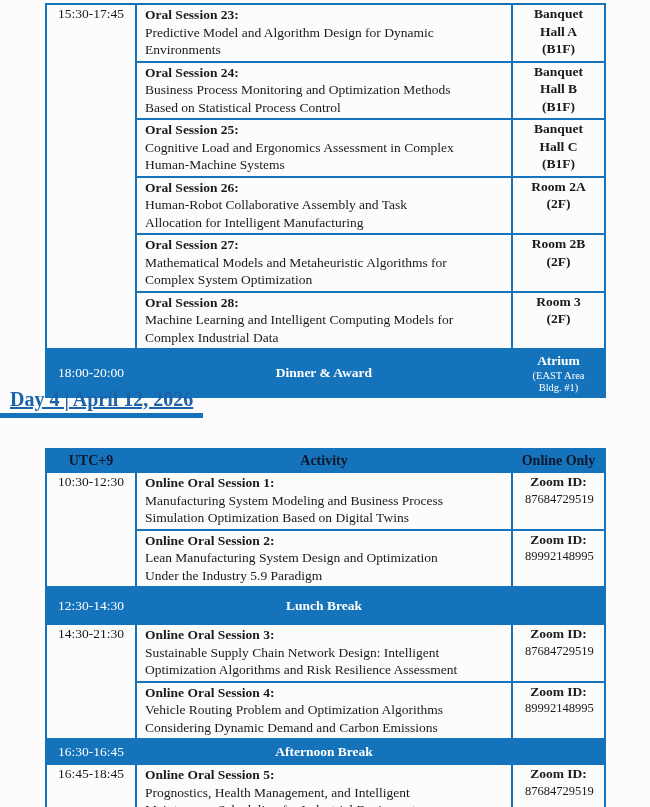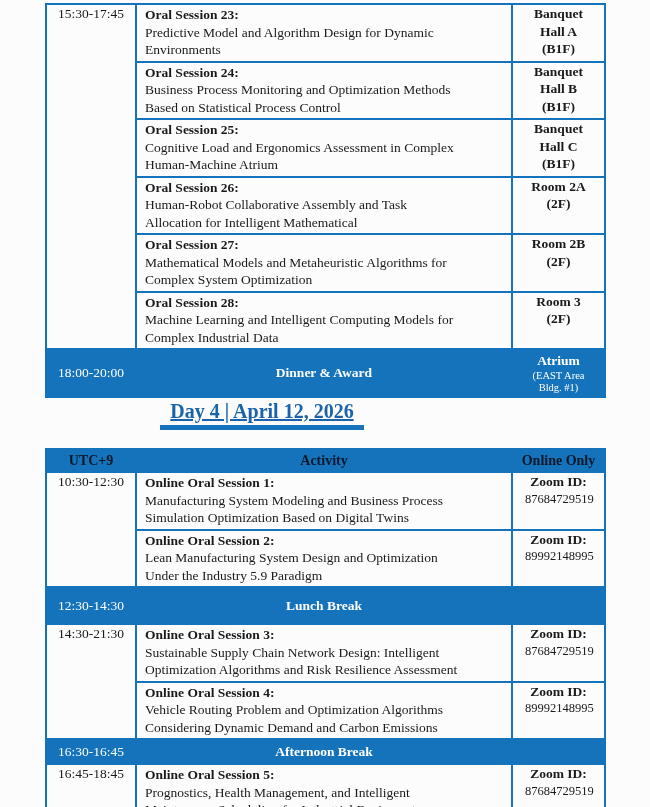--- a/index.html
+++ b/index.html
@@ -63,24 +63,23 @@
     padding:2px 0;
   }
   .venue-sub{
     display:block;
     font-weight:normal;
     font-size:10.5px;
     line-height:12px;
   }
   .heading-wrap{
     position:absolute;
-    top:400px;
+    top:388px;
     left:0;
     width:524px;
-    text-align:center;
   }
   .heading{
     display:inline-block;
     border-bottom:5px solid var(--blue);
     padding:0 10px 2px 10px;
   }
   .heading span{
     font-size:20px;
     font-weight:bold;
     color:var(--blue-dark);
@@ -139,33 +138,33 @@
     <td class="venue-cell">
       <div>Banquet</div>
       <div>Hall B</div>
       <div>(B1F)</div>
     </td>
   </tr>
   <tr style="height:55px;">
     <td class="activity-cell">
       <div class="session-title">Oral Session 25:</div>
       <div>Cognitive Load and Ergonomics Assessment in Complex</div>
-      <div>Human-Machine Atrium</div>
+      <div>Human-Machine Systems</div>
     </td>
     <td class="venue-cell">
       <div>Banquet</div>
       <div>Hall C</div>
       <div>(B1F)</div>
     </td>
   </tr>
   <tr style="height:54px;">
     <td class="activity-cell">
       <div class="session-title">Oral Session 26:</div>
       <div>Human-Robot Collaborative Assembly and Task</div>
-      <div>Allocation for Intelligent Mathematical</div>
+      <div>Allocation for Intelligent Manufacturing</div>
     </td>
     <td class="venue-cell">
       <div>Room 2A</div>
       <div>(2F)</div>
     </td>
   </tr>
   <tr style="height:54px;">
     <td class="activity-cell">
       <div class="session-title">Oral Session 27:</div>
       <div>Mathematical Models and Metaheuristic Algorithms for</div>

